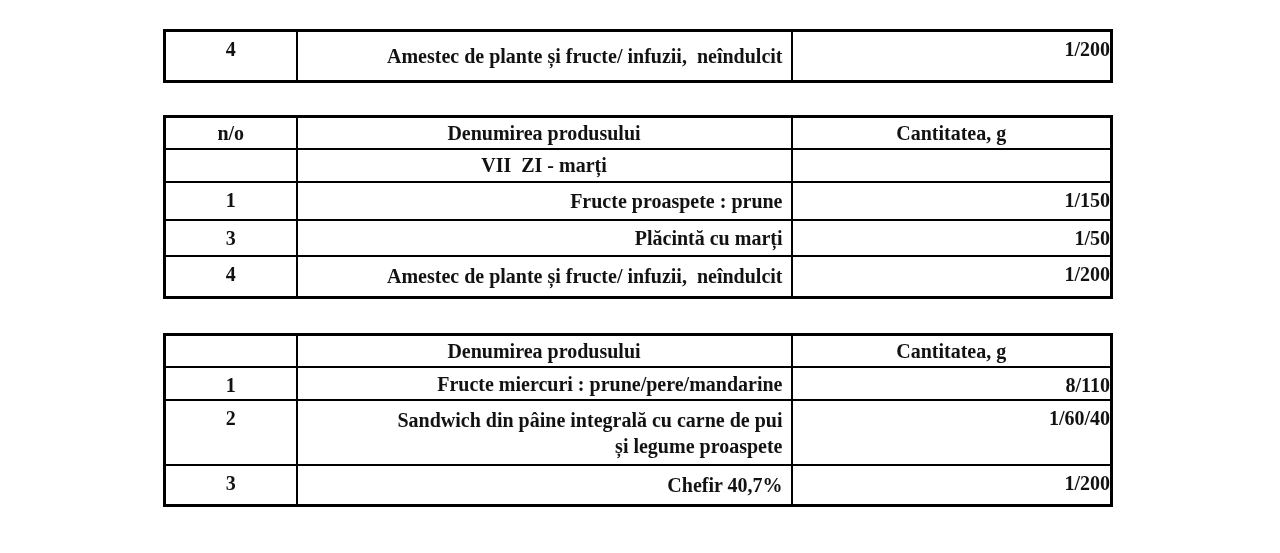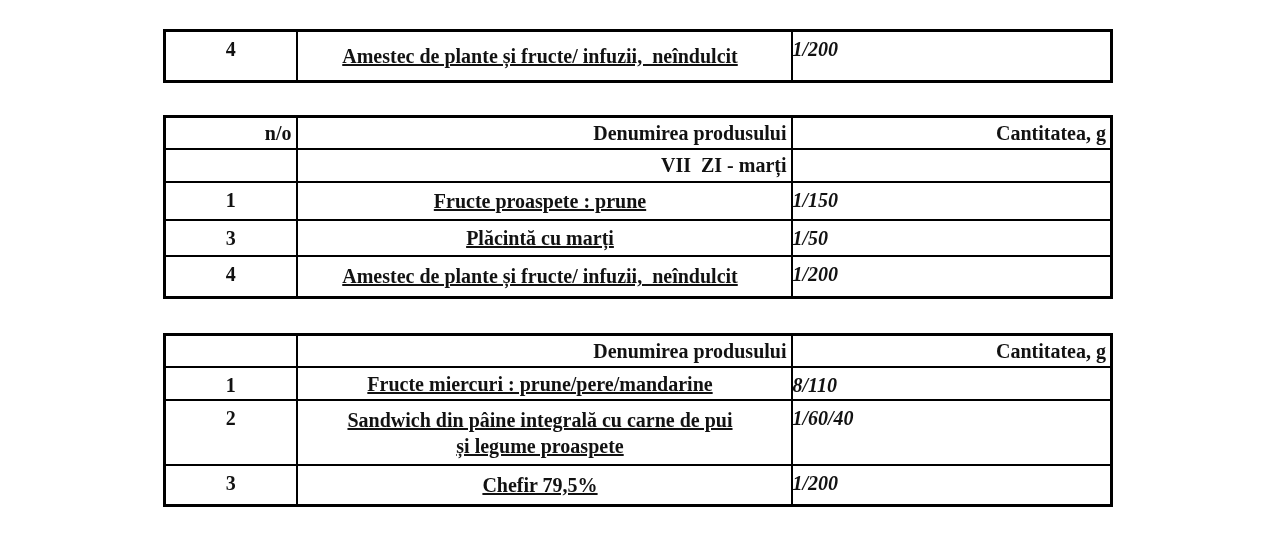--- a/index.html
+++ b/index.html
@@ -28,26 +28,26 @@
   }
   table.menu-table td {
     border: 2px solid #000000;
     white-space: pre-wrap;
     overflow: hidden;
   }
   .t1 { top: 29px; }
   .t2 { top: 115px; }
   .t3 { top: 333px; }
   td.c-no  { text-align: center; vertical-align: top; padding-top: 4px; }
-  td.c-qty { text-align: left; vertical-align: top; padding-top: 4px; font-style: italic; }
+  td.c-qty { text-align: right; vertical-align: top; padding-top: 4px; }
   td.c-prod {
-    text-align: center; vertical-align: middle;
-    padding-left: 0; padding-right: 8px; text-decoration: underline;
+    text-align: right; vertical-align: middle;
+    padding-left: 0; padding-right: 8px;
   }
-  td.h-cell { text-align: right; vertical-align: middle; padding: 2px 4px; }
+  td.h-cell { text-align: center; vertical-align: middle; padding: 2px 4px; }
 </style>
 </head>
 <body>
 
 <div class="doc-canvas">
 
   <table class="menu-table t1">
     <colgroup>
         <col style="width:132px">
         <col style="width:495px">
@@ -115,19 +115,19 @@
       <td class="c-qty">8/110</td>
     </tr>
     <tr style="height:65px">
       <td class="c-no">2</td>
       <td class="c-prod">Sandwich din pâine integrală cu carne de pui
 și legume proaspete</td>
       <td class="c-qty">1/60/40</td>
     </tr>
     <tr style="height:40px">
       <td class="c-no">3</td>
-      <td class="c-prod">Chefir 79,5%</td>
+      <td class="c-prod">Chefir 40,7%</td>
       <td class="c-qty">1/200</td>
     </tr>
   </tbody>
     </table>
 
 </div>
 
 </body></html>

